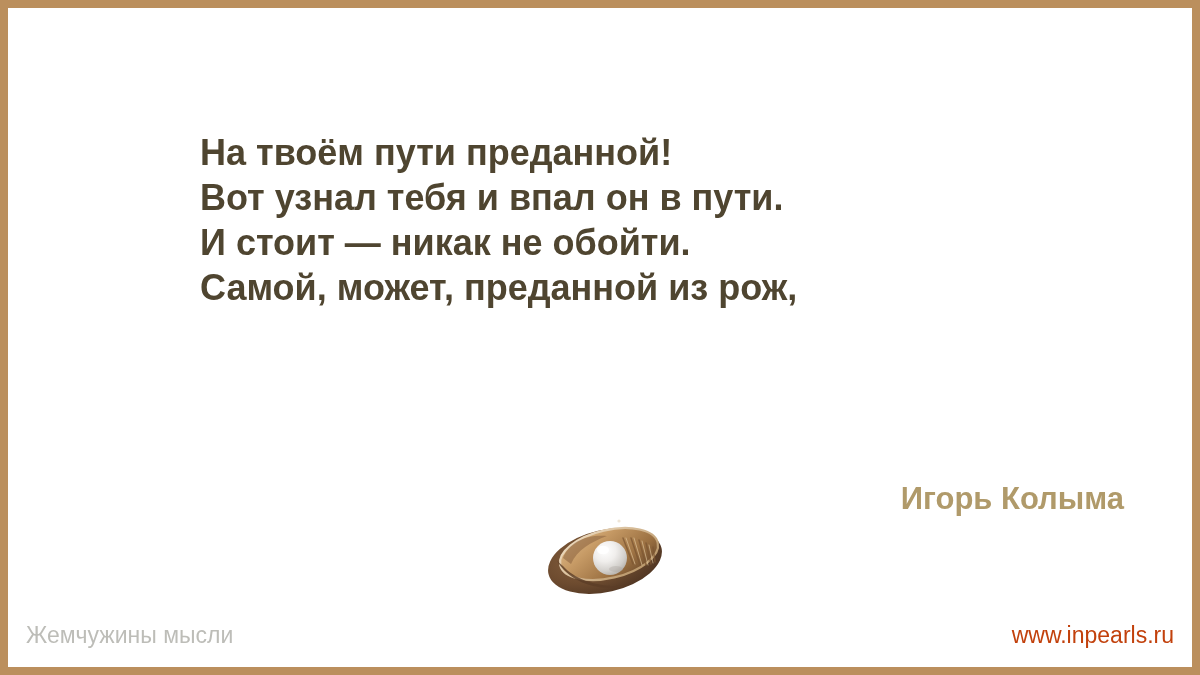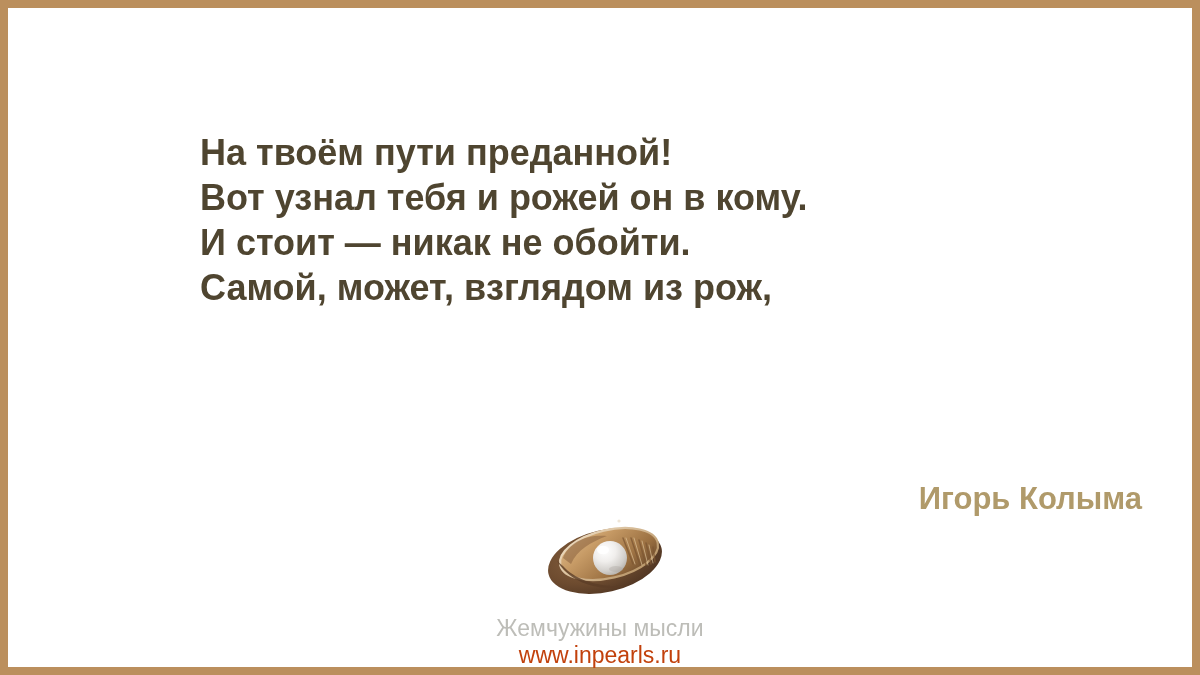--- a/index.html
+++ b/index.html
@@ -35,21 +35,21 @@
     font-weight: bold;
     line-height: 45px;
     color: #4f4530;
     white-space: pre;
     letter-spacing: 0px;
   }
 
   
   #author {
     position: absolute;
-    right: 50px;
+    right: 68px;
     top: 473px;
     font-size: 31px;
     font-weight: bold;
     color: #b09a6a;
     text-align: left;
     white-space: pre;
   }
 
   
   #logo {
@@ -66,39 +66,38 @@
     position: absolute;
     left: 0;
     right: 0;
     bottom: 12px;
     height: 40px;
     display: flex;
     align-items: center;
     justify-content: space-between;
     padding: 0 18px;
     box-sizing: border-box;
-    flex-direction: column;
   }
   .footer-text {
     font-size: 23px;
     color: #bdbdb8;
     white-space: pre;
   }
   #site-url { text-decoration: none; color: #c2410c; }
 </style>
 </head>
 <body>
 
 <div id="card">
 
   <div id="poem">
     <div class="poem-line">На твоём пути преданной!</div>
-    <div class="poem-line">Вот узнал тебя и рожей он в кому.</div>
+    <div class="poem-line">Вот узнал тебя и впал он в пути.</div>
     <div class="poem-line">И стоит — никак не обойти.</div>
-    <div class="poem-line">Самой, может, взглядом из рож,</div>
+    <div class="poem-line">Самой, может, преданной из рож,</div>
   </div>
 
   <div id="author">Игорь Колыма</div>
 
   <div id="logo">
     <svg viewBox="0 0 132 82" xmlns="http://www.w3.org/2000/svg">
       <defs>
         <radialGradient id="gShellOuter" cx="38%" cy="38%" r="75%">
           <stop offset="0%" stop-color="#8a6340"></stop>
           <stop offset="55%" stop-color="#6d4b2f"></stop>

